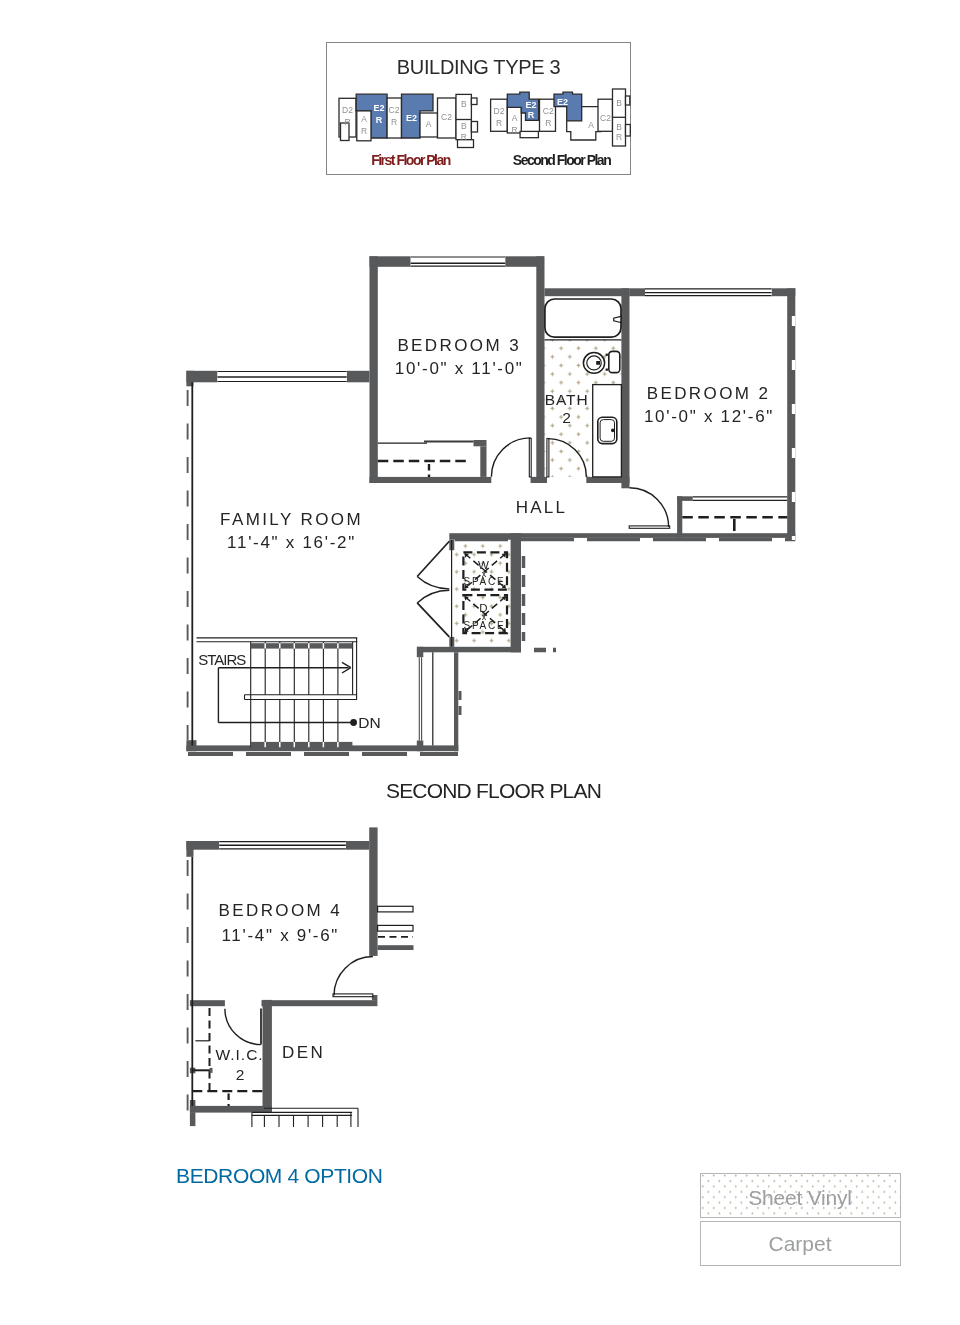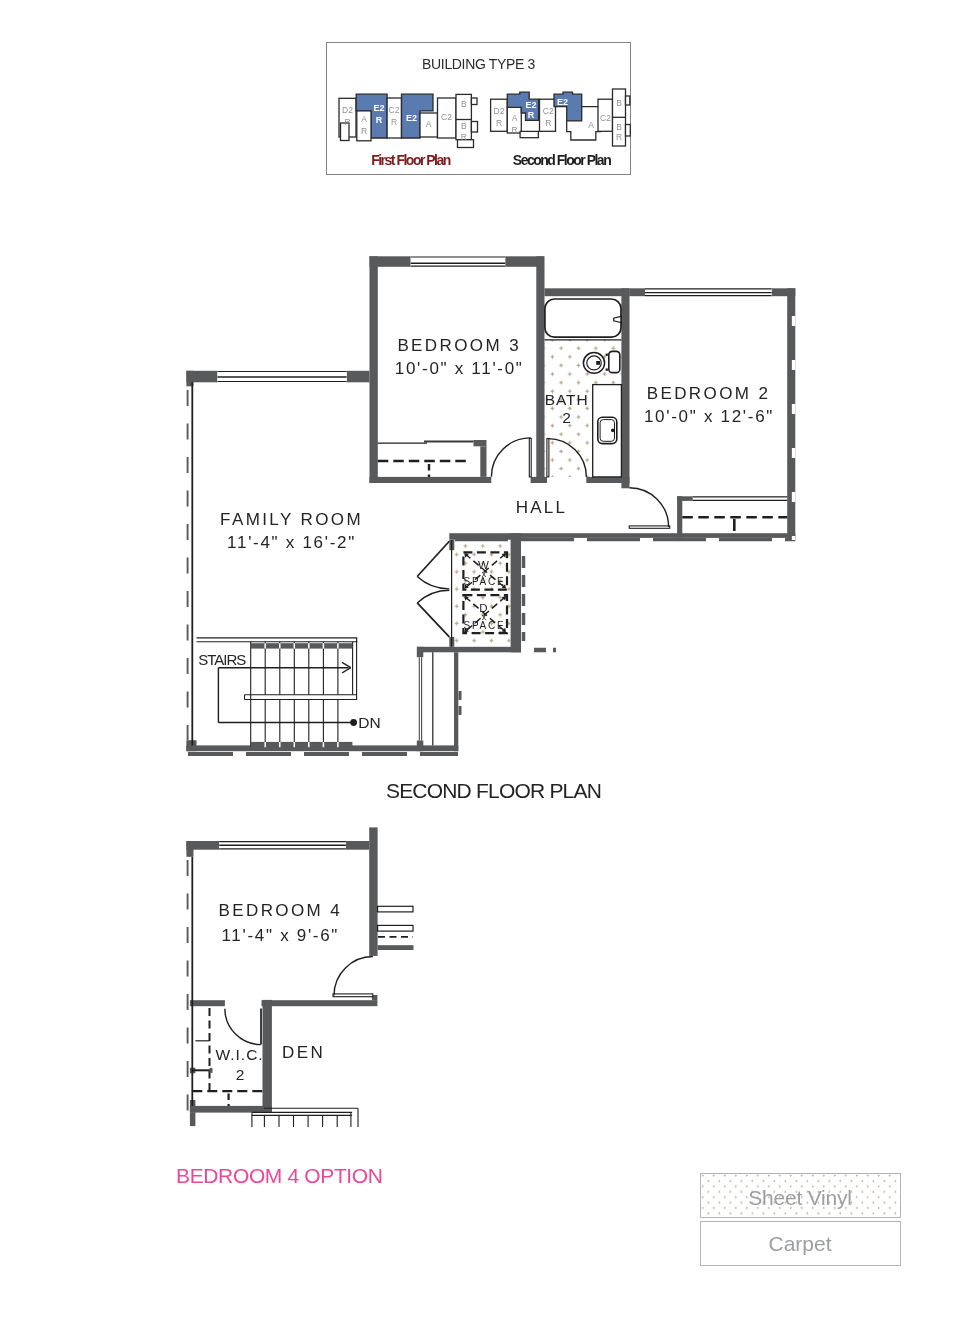--- a/index.html
+++ b/index.html
@@ -3,21 +3,21 @@
 <meta charset="utf-8">
 <style>
   html,body{margin:0;padding:0;background:#ffffff;}
   body{width:960px;height:1325px;position:relative;font-family:"Liberation Sans",sans-serif;overflow:hidden;}
   .abs{position:absolute;}
 </style>
 </head>
 <body>
 
 <div class="abs" style="left:326px;top:42px;width:303px;height:131px;border:1px solid #848484;background:#fff;"></div>
-<div class="abs" style="left:326px;top:56px;width:305px;text-align:center;font-size:14px;letter-spacing:-0.35px;color:#2b2b2b;">BUILDING TYPE 3</div>
+<div class="abs" style="left:326px;top:56px;width:305px;text-align:center;font-size:20px;letter-spacing:-0.35px;color:#2b2b2b;">BUILDING TYPE 3</div>
 <svg class="abs" style="left:326px;top:84px;" width="305" height="70" viewBox="326 84 305 70">
   <g id="mini1" fill="#ffffff" stroke="#2b2b2b" stroke-width="1.3">
     <rect x="339" y="98.3" width="17" height="38.7"></rect>
     <rect x="340.5" y="123" width="8.5" height="17.5"></rect>
     <path fill="#5a7bb0" d="M356.2,94.2 H387.1 V138 H370.8 V110.9 H356.2 Z"></path>
     <rect x="356.8" y="110.9" width="14.2" height="29.9"></rect>
     <rect x="387.1" y="98" width="14.4" height="40"></rect>
     <path fill="#5a7bb0" d="M401.5,94.2 H433 V110.9 H420 V138 H401.5 Z"></path>
     <rect x="420" y="113" width="17.5" height="24"></rect>
     <rect x="437.5" y="98" width="18.5" height="40"></rect>
@@ -375,21 +375,21 @@
   </g>
   <g fill="#242424" text-anchor="middle" font-size="17px">
     <text x="280.3" y="916.4" letter-spacing="2.4">BEDROOM 4</text>
     <text x="280.3" y="940.6" letter-spacing="1.7">11'-4" x 9'-6"</text>
     <text x="239.6" y="1060" font-size="15.5px" letter-spacing="1">W.I.C.</text>
     <text x="240" y="1080.3" font-size="15.5px">2</text>
     <text x="303.6" y="1057.7" font-size="17px" letter-spacing="2.4">DEN</text>
   </g>
 </svg>
 
-<div class="abs" style="left:176px;top:1163.5px;font-size:21px;letter-spacing:-0.36px;color:#ec4899;">BEDROOM 4 OPTION</div>
+<div class="abs" style="left:176px;top:1163.5px;font-size:21px;letter-spacing:-0.36px;color:#0369a1;">BEDROOM 4 OPTION</div>
 
 <svg class="abs" style="left:700px;top:1173px;" width="202" height="94" viewBox="0 0 202 94">
   <defs>
     <pattern id="dots2" x="0" y="0" width="11" height="10.8" patternUnits="userSpaceOnUse">
       <path d="M2.8,1.3 Q3.1,2.3 4.1,2.6 Q3.1,2.9 2.8,3.9 Q2.5,2.9 1.5,2.6 Q2.5,2.3 2.8,1.3 Z" fill="#bfb3a0"></path>
       <path d="M8.3,6.7 Q8.6,7.7 9.6,8 Q8.6,8.3 8.3,9.3 Q8,8.3 7,8 Q8,7.7 8.3,6.7 Z" fill="#bfb3a0"></path>
     </pattern>
   </defs>
   <rect x="0.5" y="0.5" width="200" height="44" fill="url(#dots2)" stroke="#b5b5b5" stroke-width="1"></rect>
   <rect x="0.5" y="48.5" width="200" height="44" fill="#ffffff" stroke="#b5b5b5" stroke-width="1"></rect>

